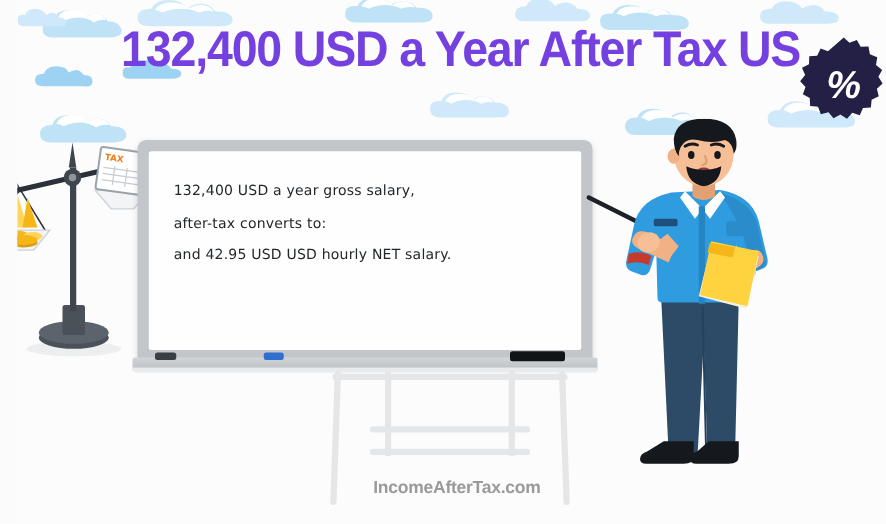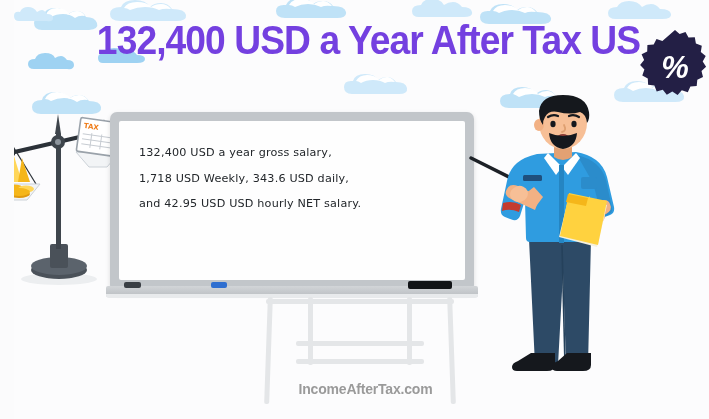--- a/index.html
+++ b/index.html
@@ -238,21 +238,21 @@
         <line x1="91" y1="22" x2="91" y2="37" stroke="#c7ccd2" stroke-width="1"></line>
       </g>
     </svg>
   </div>
 
   <div id="board-wrap">
 
     <div id="board-frame">
       <div id="board-face">
         <div class="board-line">132,400 USD a year gross salary,</div>
-        <div class="board-line">1,718 USD Weekly, 343.6 USD daily,</div>
+        <div class="board-line">after-tax converts to:</div>
         <div class="board-line">and 42.95 USD USD hourly NET salary.</div>
       </div>
     </div>
 
     <div id="board-tray">
       <div class="tray-item" id="eraser-left"></div>
       <div class="tray-item" id="marker-blue"></div>
       <div class="tray-item" id="eraser-right"></div>
     </div>
 

